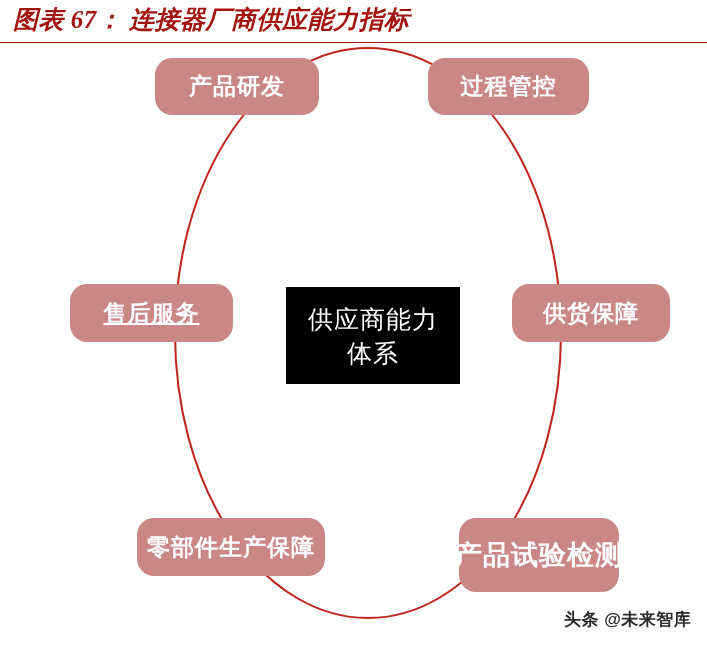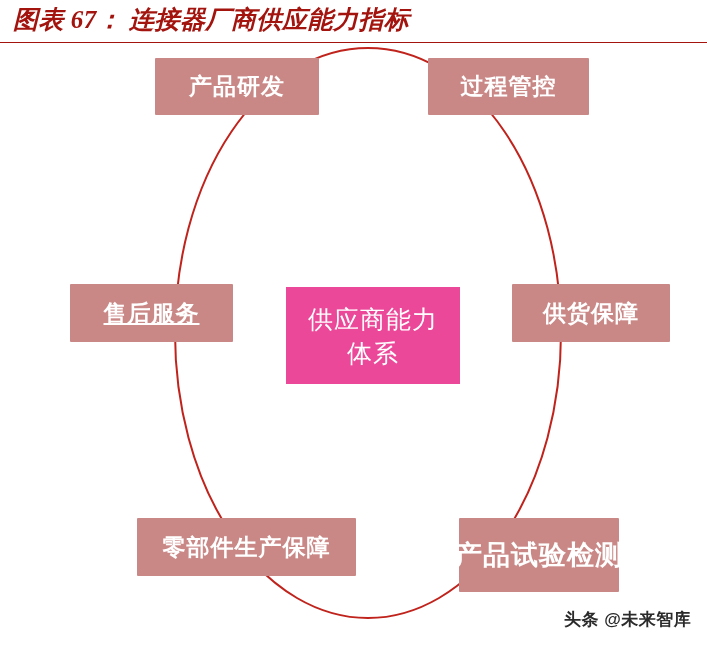--- a/index.html
+++ b/index.html
@@ -61,50 +61,50 @@
     width: 707px;
     height: 647px;
     pointer-events: none;
   }
 
   
   .node {
     position: absolute;
     box-sizing: border-box;
     background: #C98886;
-    border-radius: 1px;
+    border-radius: 17px;
     color: #ffffff;
     font-weight: bold;
     display: flex;
     align-items: center;
     justify-content: center;
     text-align: center;
     letter-spacing: 1px;
     z-index: 5;
   }
   .node-label {
     display: block;
     white-space: nowrap;
   }
 
   .node-pr   { left: 155px; top: 58px;  width: 164px; height: 57px; font-size: 23px; }
   .node-pc   { left: 428px; top: 58px;  width: 161px; height: 57px; font-size: 23px; }
   .node-as   { left: 70px;  top: 284px; width: 163px; height: 58px; font-size: 23px; text-decoration: underline; }
   .node-sg   { left: 512px; top: 284px; width: 158px; height: 58px; font-size: 23px; }
-  .node-cp   { left: 137px; top: 518px; width: 219px; height: 58px; font-size: 23px; }
+  .node-cp   { left: 137px; top: 518px; width: 188px; height: 58px; font-size: 23px; }
   .node-pt   { left: 459px; top: 518px; width: 160px; height: 74px; font-size: 27px; }
 
   
   .center-box {
     position: absolute;
     left: 286px;
     top: 287px;
     width: 174px;
     height: 97px;
-    background: #ec4899;
+    background: #000000;
     border-radius: 0;
     color: #ffffff;
     font-size: 25px;
     font-weight: normal;
     line-height: 34px;
     display: flex;
     align-items: center;
     justify-content: center;
     text-align: center;
     z-index: 4;

